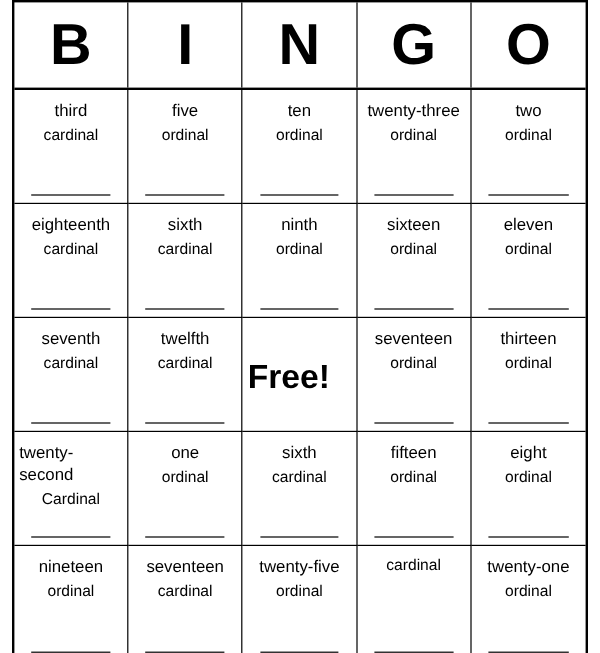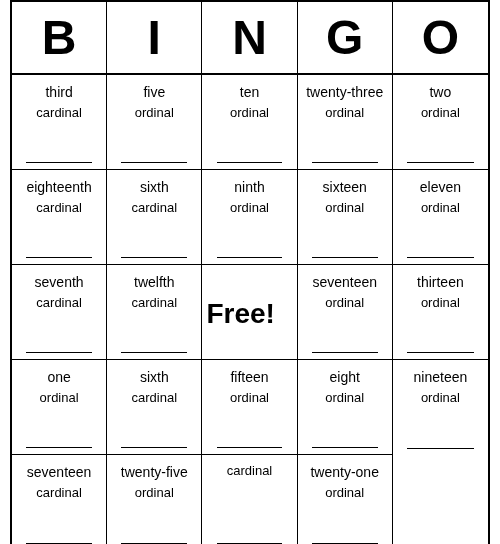--- a/index.html
+++ b/index.html
@@ -155,20 +155,25 @@
         <div class="cell-number">seventeen</div>
         <div class="cell-type">ordinal</div>
         <div class="cell-underline"></div>
       </div>
       <div class="bingo-cell">
         <div class="cell-number">thirteen</div>
         <div class="cell-type">ordinal</div>
         <div class="cell-underline"></div>
       </div>
       <div class="bingo-cell">
+        <div class="cell-number">twenty-second</div>
+        <div class="cell-type">Cardinal</div>
+        <div class="cell-underline"></div>
+      </div>
+      <div class="bingo-cell">
         <div class="cell-number">one</div>
         <div class="cell-type">ordinal</div>
         <div class="cell-underline"></div>
       </div>
       <div class="bingo-cell">
         <div class="cell-number">sixth</div>
         <div class="cell-type">cardinal</div>
         <div class="cell-underline"></div>
       </div>
       <div class="bingo-cell">

